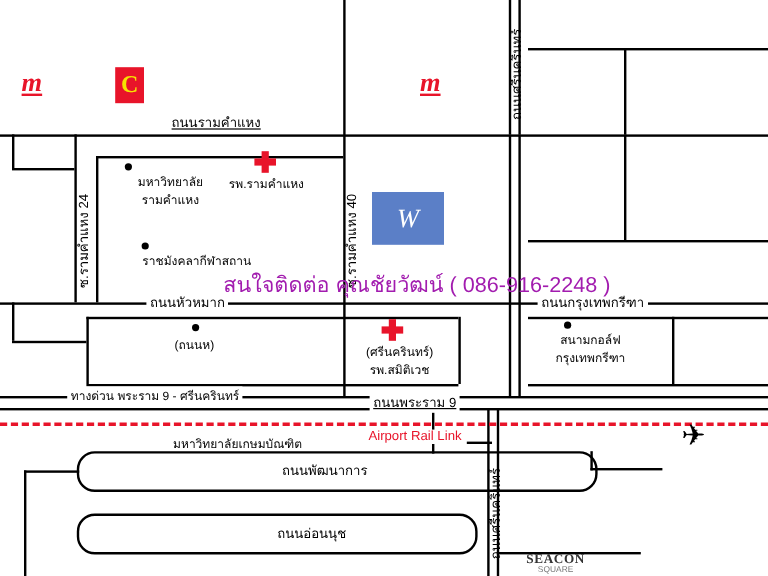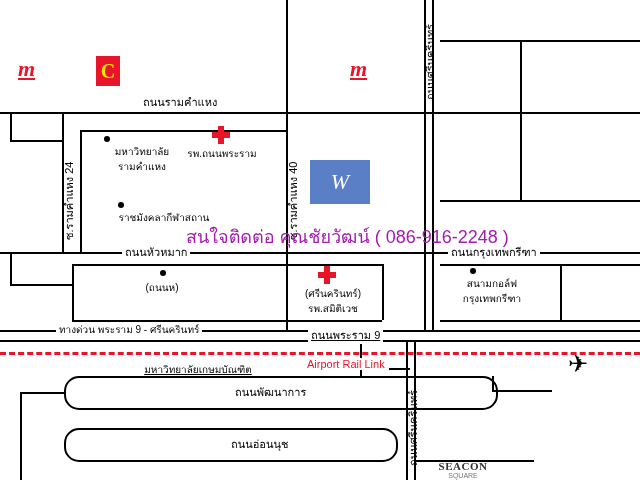--- a/index.html
+++ b/index.html
@@ -83,42 +83,42 @@
   <div class="road hline" style="left:20px;top:392px;width:46px;"></div>
   <div class="road vline" style="left:360px;top:340px;height:38px;"></div>
   <div class="road hline" style="left:360px;top:368px;width:50px;"></div>
   <div class="road hline" style="left:492px;top:390px;width:60px;"></div>
   <div class="road vline" style="left:492px;top:376px;height:16px;"></div>
   <div class="road hline" style="left:414px;top:460px;width:120px;"></div>
 
   <div class="rail" style="top:352px;"></div>
   <div class="rail-label" style="left:303px;top:358px;">Airport Rail Link</div>
 
-  <div class="lbl lbl-bg" style="left:140px;top:93px;">ถนนรามคำแหง</div>
+  <div class="lbl lbl-bg" style="left:140px;top:93px;text-decoration:underline;">ถนนรามคำแหง</div>
   <div class="lbl lbl-bg" style="left:122px;top:243px;font-family:Liberation Mono, monospace;">ถนนหัวหมาก</div>
   <div class="lbl lbl-bg" style="left:448px;top:243px;text-align:center;">ถนนกรุงเทพกรีฑา</div>
   <div class="lbl lbl-bg" style="left:308px;top:326px;text-decoration:underline;">ถนนพระราม 9</div>
   <div class="lbl lbl-bg" style="left:56px;top:322px;font-size:10px;">ทางด่วน พระราม 9 - ศรีนครินทร์</div>
   <div class="lbl lbl-bg" style="left:232px;top:383px;">ถนนพัฒนาการ</div>
   <div class="lbl lbl-bg" style="left:228px;top:435px;">ถนนอ่อนนุช</div>
 
   <div class="vlbl" style="left:60px;top:240px;transform:rotate(-90deg);">ซ.รามคำแหง 24</div>
   <div class="vlbl" style="left:284px;top:240px;transform:rotate(-90deg);">ซ.รามคำแหง 40</div>
   <div class="vlbl" style="left:421px;top:100px;transform:rotate(-90deg);">ถนนศรีนครินทร์</div>
   <div class="vlbl" style="left:404px;top:466px;transform:rotate(-90deg);">ถนนศรีนครินทร์</div>
 
   <div class="dot" style="left:104px;top:136px;"></div>
   <div class="poi" style="left:92px;top:144px;width:100px;">
     <div>มหาวิทยาลัย</div>
     <div>รามคำแหง</div>
   </div>
 
   <div class="cross" style="left:212px;top:126px;"></div>
   <div class="poi" style="left:180px;top:146px;width:84px;">
-    <div>รพ.ถนนพระราม</div>
+    <div>รพ.รามคำแหง</div>
   </div>
 
   <div class="dot" style="left:118px;top:202px;"></div>
   <div class="poi" style="left:84px;top:210px;width:160px;">
     <div>ราชมังคลากีฬาสถาน</div>
   </div>
 
   <div class="dot" style="left:160px;top:270px;"></div>
   <div class="poi" style="left:88px;top:280px;width:148px;">
     <div>(ถนนห)</div>
@@ -129,21 +129,21 @@
     <div>(ศรีนครินทร์)</div>
     <div>รพ.สมิติเวช</div>
   </div>
 
   <div class="dot" style="left:470px;top:268px;"></div>
   <div class="poi" style="left:432px;top:276px;width:120px;">
     <div>สนามกอล์ฟ</div>
     <div>กรุงเทพกรีฑา</div>
   </div>
 
-  <div class="poi" style="left:118px;top:362px;width:160px;text-decoration:underline;">
+  <div class="poi" style="left:118px;top:362px;width:160px;">
     <div>มหาวิทยาลัยเกษมบัณฑิต</div>
   </div>
 
   <div class="mk-red" style="left:18px;top:56px;"><u>m</u></div>
   <div class="mk-red" style="left:350px;top:56px;"><u>m</u></div>
   <div class="mk-c" style="left:96px;top:56px;">
       <i>C</i>
     </div>
 
   <div class="logo-w" style="left:310px;top:160px;width:60px;height:44px;">

